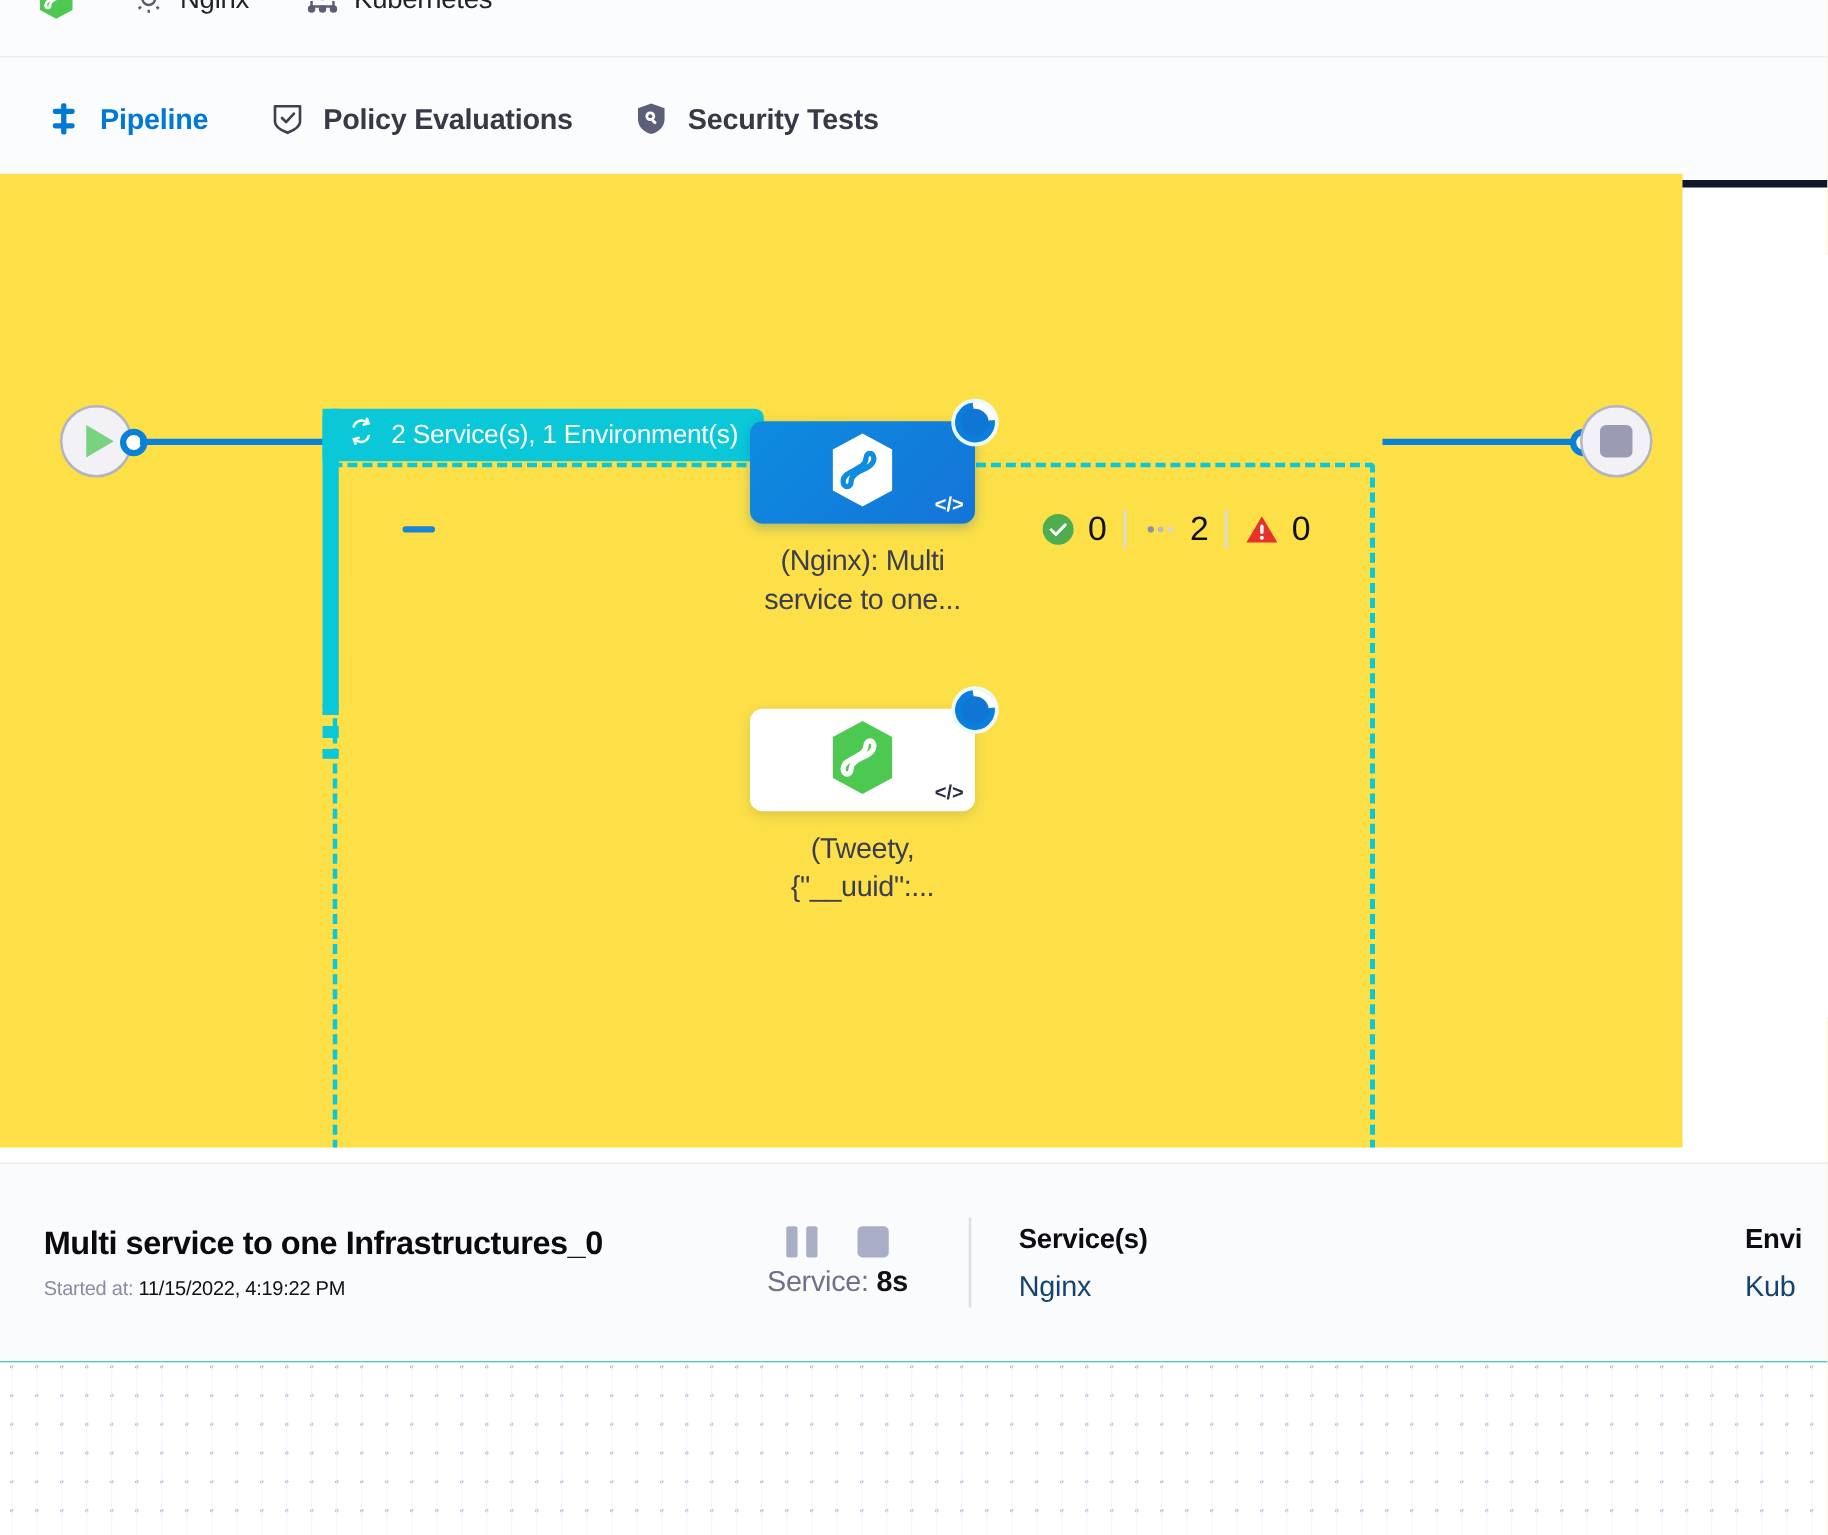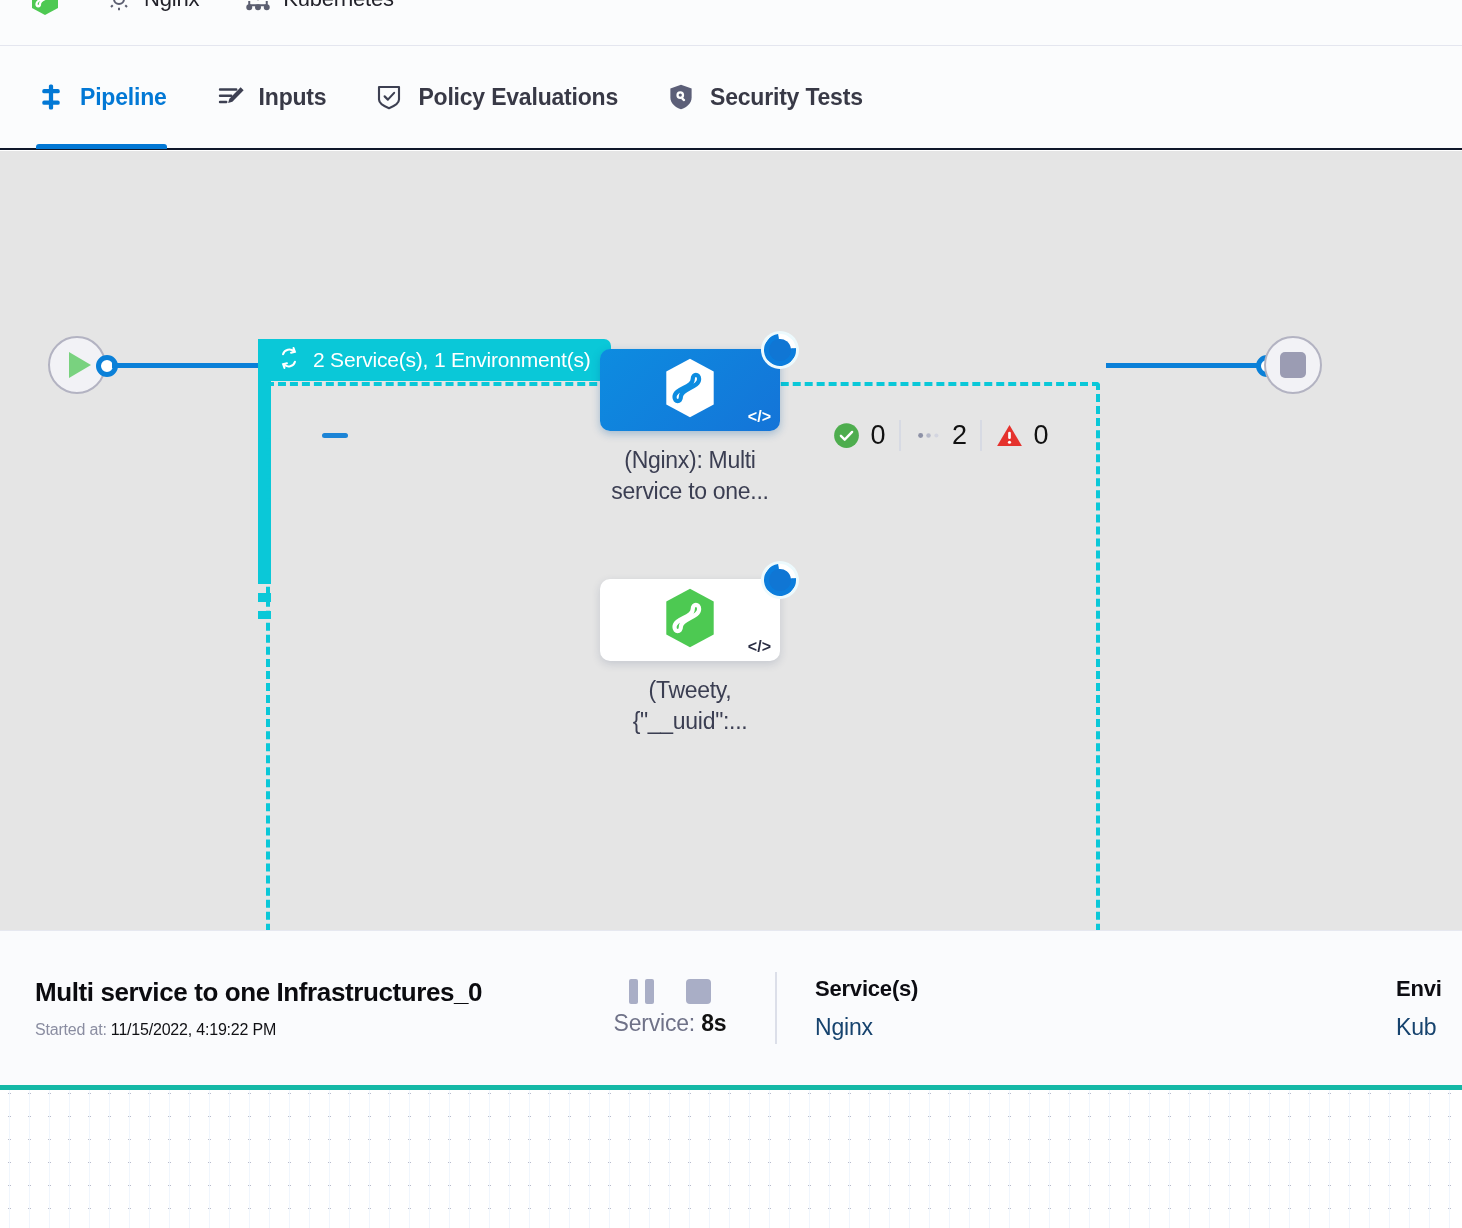--- a/index.html
+++ b/index.html
@@ -22,42 +22,42 @@
   .ts-item { display: flex; align-items: center; gap: 10px; }
   .ts-label { font-size: 22px; color: #22222a; font-weight: 400; letter-spacing: -0.2px; }
   .ts-gap { width: 44px; }
 
   .hexlogo { width: 30px; height: 34px; display: block; }
 
   
   .tabbar {
     position: absolute; left: 0; top: 46px; width: 1462px; height: 104px;
     background: #fbfcfd;
-    border-bottom: 2px solid #0f172a;
+    border-bottom: 6px solid #0f172a;
     display: flex; align-items: center; padding-left: 36px;
   }
   .tab {
     display: flex; align-items: center; gap: 14px;
     height: 104px; padding: 0 0;
     margin-right: 48px;
     position: relative;
     cursor: pointer;
   }
   .tab-label { font-size: 23px; color: #383946; font-weight: 700; white-space: nowrap; letter-spacing: -0.2px; }
   .tab.active .tab-label { color: #0278d5; }
   .tab.active::after {
     content: ""; position: absolute; left: 0; right: 0; bottom: 0;
     height: 5px; background: #0278d5; border-radius: 3px 3px 0 0;
   }
   .tab-ico { width: 30px; height: 30px; display: block; flex: 0 0 auto; }
 
   
   .canvas {
-    position: absolute; left: 0; top: 151px; width: 1462px; height: 779px;
-    background: #e5e5e5;
+    position: absolute; left: 0; top: 139px; width: 1346px; height: 779px;
+    background: #fde047;
     overflow: hidden;
   }
 
   
   .wire { position: absolute; height: 5px; background: #0b80d8; }
   .node-circle {
     position: absolute; width: 58px; height: 58px; border-radius: 50%;
     background: #f2f2f6; border: 2px solid #b3b3c2;
     display: flex; align-items: center; justify-content: center;
   }
@@ -147,21 +147,21 @@
     margin-top: 14px; text-align: center;
     font-size: 23px; line-height: 1.35; color: #3b3e52;
     letter-spacing: -0.3px;
   }
   .svc-label b { font-weight: 400; margin-top: 11px; }
 
   
   .infobar {
     position: absolute; left: 0; top: 930px; width: 1462px; height: 160px;
     background: #fafbfd; border-top: 1px solid #e6e8f0;
-    border-bottom: 5px solid #14b8a6;
+    border-bottom: 1px solid #14b8a6;
     display: flex; align-items: center;
   }
   .ib-left { padding-left: 35px; width: 565px; }
   .ib-title { font-size: 26px; font-weight: 700; color: #0b0b0f; letter-spacing: -0.4px; }
   .ib-sub { margin-top: 13px; font-size: 16px; color: #101014; letter-spacing: -0.2px; }
   .ib-sub span.k { color: #8a8da1; }
   .ib-mid { width: 210px; text-align: center; }
   .ib-ctrls { display: flex; align-items: center; justify-content: center; gap: 32px; margin-bottom: 6px; }
   .pausebtn { display: flex; gap: 7px; cursor: pointer; }
   .pausebtn i { display: block; width: 9px; height: 25px; background: #a9aec6; border-radius: 2px; }
@@ -229,29 +229,20 @@
       <span>
         <svg class="tab-ico" viewBox="0 0 24 24" fill="#0278d5">
           <rect x="10.3" y="2" width="3.4" height="20" rx="1.2"></rect>
           <rect x="5" y="5.6" width="14" height="3.4" rx="1.5"></rect>
           <rect x="5" y="14.8" width="14" height="3.4" rx="1.5"></rect>
         </svg>
       </span>
       <span class="tab-label">Pipeline</span>
     </div>
 
-    <div class="tab">
-      <span>
-        <svg class="tab-ico" viewBox="0 0 24 24" fill="none" stroke="#3d4052" stroke-width="1.9" stroke-linecap="round">
-          <path d="M4 6h13M4 11h9M4 16h5"></path>
-          <path d="M20.5 4.2l-9 9.1-1 3.4 3.4-1 9-9.1z" fill="#3d4052" stroke="none"></path>
-        </svg>
-      </span>
-      <span class="tab-label">Inputs</span>
-    </div>
 
     <div class="tab">
       <span>
         <svg class="tab-ico" viewBox="0 0 24 24" fill="none" stroke="#3d4052" stroke-width="1.7" stroke-linejoin="round">
           <path d="M4 4h16v10c0 3.6-4.6 5.6-8 7-3.4-1.4-8-3.4-8-7z"></path>
           <path d="M8.5 11.5l2.6 2.6 5-5.4" stroke-linecap="round"></path>
         </svg>
       </span>
       <span class="tab-label">Policy Evaluations</span>
     </div>

